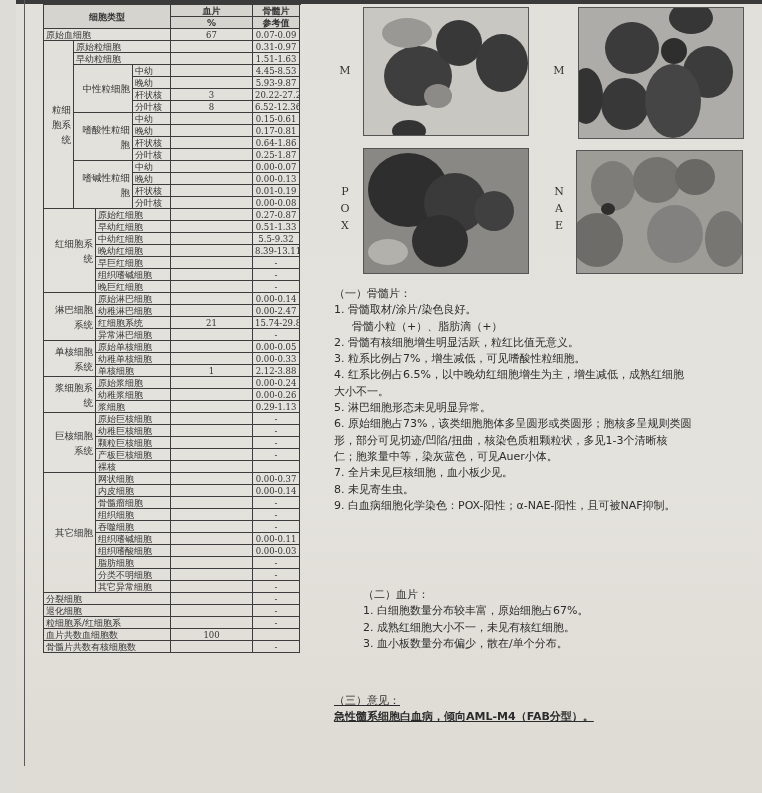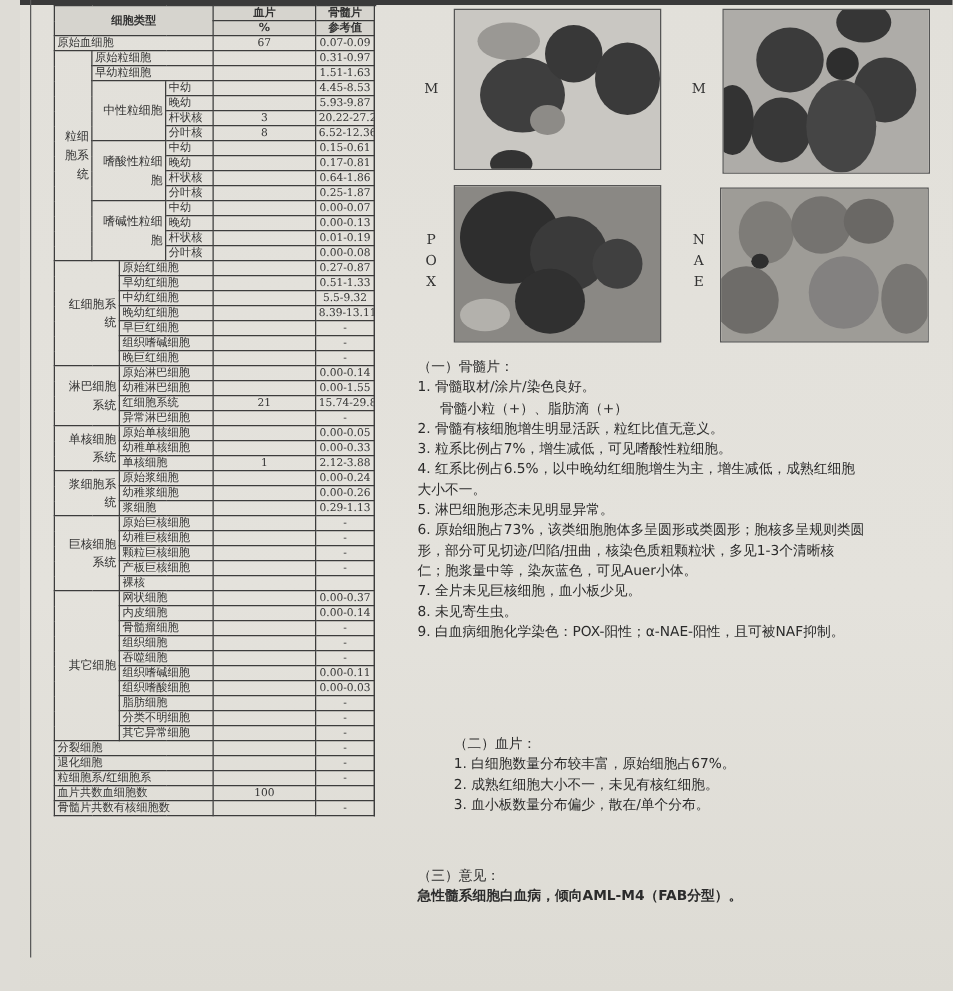--- a/index.html
+++ b/index.html
@@ -220,21 +220,21 @@
         <tr>
           <td class="grp" rowspan="4" colspan="2">淋巴细胞系统</td>
           <td colspan="2">原始淋巴细胞</td>
           <td class="val"></td>
           <td class="val">0.00-0.14</td>
           <td class="val"></td>
         </tr>
         <tr>
           <td colspan="2">幼稚淋巴细胞</td>
           <td class="val"></td>
-          <td class="val">0.00-1.55</td>
+          <td class="val">0.00-2.47</td>
           <td class="val"></td>
         </tr>
         <tr>
           <td colspan="2">红细胞系统</td>
           <td class="val">21</td>
           <td class="val">15.74-29.82</td>
           <td class="val">11</td>
         </tr>
         <tr>
           <td colspan="2">异常淋巴细胞</td>
@@ -478,17 +478,17 @@
     <div class="line">9. 白血病细胞化学染色：POX-阳性；α-NAE-阳性，且可被NAF抑制。</div>
   </div>
 
   <div class="report" style="top:587px;margin-left:29px;">
     <div class="line">（二）血片：</div>
     <div class="line">1. 白细胞数量分布较丰富，原始细胞占67%。</div>
     <div class="line">2. 成熟红细胞大小不一，未见有核红细胞。</div>
     <div class="line">3. 血小板数量分布偏少，散在/单个分布。</div>
   </div>
 
-  <div class="report" style="top:693px;">
+  <div class="report" style="top:693px;text-decoration:underline;">
     <div class="line">（三）意见：</div>
     <div class="line" style="font-weight:bold;">急性髓系细胞白血病，倾向AML-M4（FAB分型）。</div>
   </div>
 </div>
 
 </body></html>

